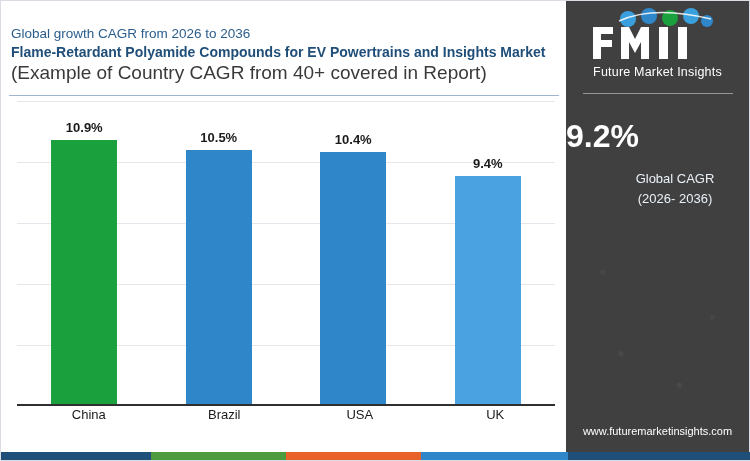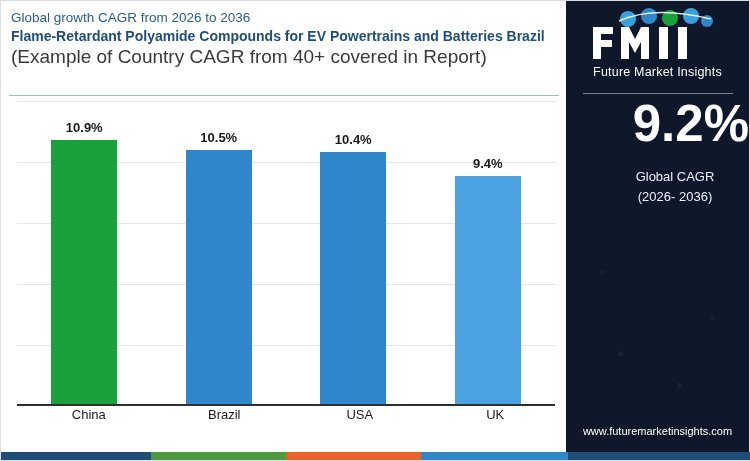--- a/index.html
+++ b/index.html
@@ -24,21 +24,21 @@
   
   .left {
     position: absolute;
     left: 0;
     top: 0;
     width: 566px;
     height: 452px;
     box-sizing: border-box;
   }
   .titles {
-    padding: 8px 10px 0 10px;
+    padding: 24px 10px 0 10px;
   }
   .title-kicker {
     font-size: 13.5px;
     color: #2b5d8c;
     line-height: 18px;
     margin-bottom: 1px;
   }
   .title-main {
     font-size: 14px;
     font-weight: bold;
@@ -139,21 +139,21 @@
     font-size: 10.5px;
     color: #4a4a4a;
   }
   
   .right {
     position: absolute;
     right: 0;
     top: 0;
     width: 183px;
     height: 452px;
-    background: #0f172a;
+    background: #404040;
     overflow: hidden;
   }
   .right:after {
     content: "";
     position: absolute;
     left: 0;
     top: 0;
     width: 183px;
     height: 452px;
     background:
@@ -182,24 +182,25 @@
   .right-rule {
     position: relative;
     margin: 14px auto 0 auto;
     width: 150px;
     height: 1px;
     background: rgba(255,255,255,0.45);
     z-index: 2;
   }
   .big-cagr {
     position: relative;
-    text-align: right;
+    text-align: left;
     color: #ffffff;
-    font-size: 51px;
+    font-size: 32px;
     font-weight: bold;
+    margin-top: 24px;
     z-index: 2;
   }
   .cagr-label {
     position: relative;
     text-align: center;
     color: #eaf1f8;
     font-size: 13px;
     margin-top: 14px;
     line-height: 20px;
     z-index: 2;
@@ -228,21 +229,21 @@
 </style>
 </head>
 <body>
 
 <div class="frame">
 
   <div class="left">
 
     <div class="titles">
       <div class="title-kicker">Global growth CAGR from 2026 to 2036</div>
-      <div class="title-main">Flame-Retardant Polyamide Compounds for EV Powertrains and Batteries Brazil</div>
+      <div class="title-main">Flame-Retardant Polyamide Compounds for EV Powertrains and Insights Market</div>
       <div class="title-sub">(Example of Country CAGR from 40+ covered in Report)</div>
     </div>
     <div class="title-rule"></div>
 
     <div class="chart">
       <div class="plot">
         <div class="gridline" style="top:0px;"></div>
         <div class="gridline" style="top:61px;"></div>
         <div class="gridline" style="top:122px;"></div>
         <div class="gridline" style="top:183px;"></div>

